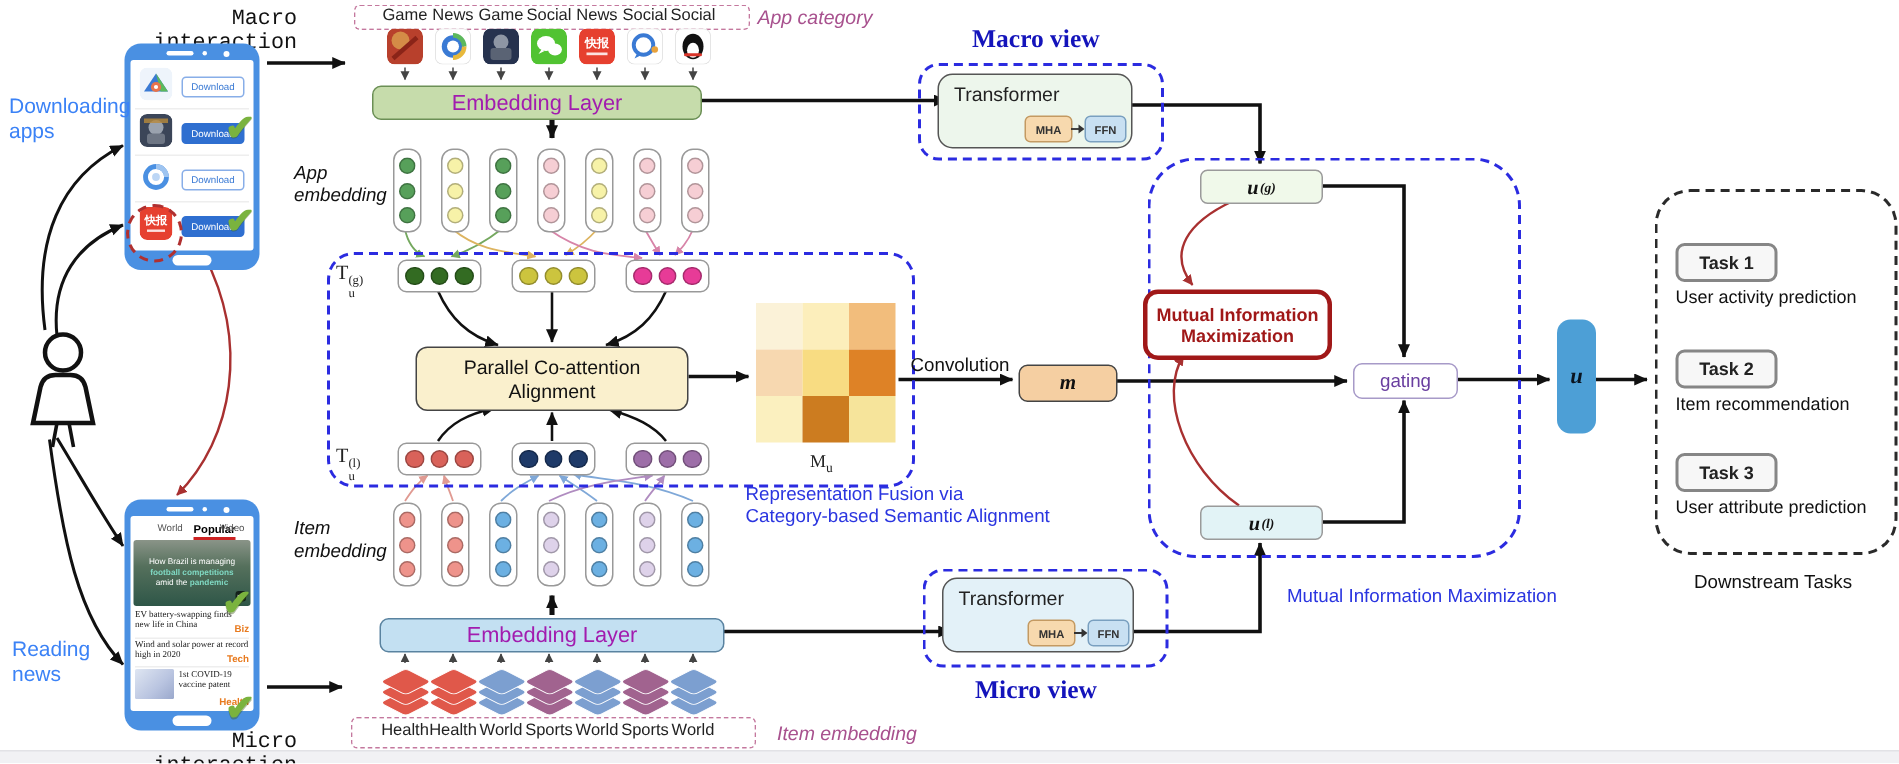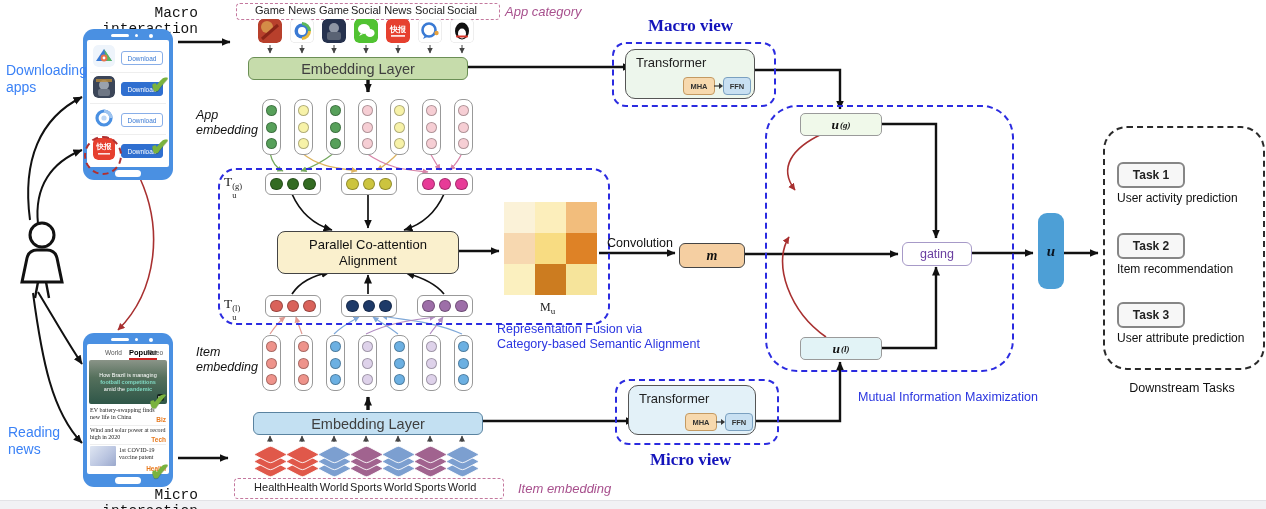--- a/index.html
+++ b/index.html
@@ -9,21 +9,21 @@
   #wires{position:absolute;left:0;top:0;z-index:1;pointer-events:none;}
   .lvl{z-index:2;} .top{z-index:3;}
 
   
   .roundbox{position:absolute;border:1.4px solid #444;border-radius:6px;background:#fff;
             display:flex;align-items:center;justify-content:center;text-align:center;}
   .dashed-blue{position:absolute;border:2px dashed #2b2be0;border-radius:18px;background:transparent;}
   .dashed-pink{position:absolute;border:1.5px dashed #c4789e;border-radius:4px;}
   .dashed-black{position:absolute;border:2px dashed #2a2a2a;border-radius:24px;}
 
-  .layerbox{font-size:14.5px;color:#404040;}
+  .layerbox{font-size:14.5px;color:#a21caf;}
   .bluecap{position:absolute;color:#2a35e0;font-size:12.5px;line-height:15px;}
   .viewtitle{position:absolute;font-family:"Liberation Serif",serif;font-weight:bold;
              font-size:17px;color:#1414bb;}
   .purplecap{position:absolute;font-style:italic;font-size:13px;color:#a8518e;}
   .catlab{position:absolute;width:44px;text-align:center;font-size:11px;color:#222;}
 
   
   .dotcol{position:absolute;width:17px;height:54px;border:1.2px solid #999;border-radius:8px;
           background:#fff;display:flex;flex-direction:column;align-items:center;justify-content:space-evenly;}
   .dot{width:11px;height:11px;border-radius:50%;border:1px solid rgba(0,0,0,.28);box-sizing:border-box;}
@@ -608,20 +608,23 @@
   </div>
   <div class="viewtitle lvl" style="left:650px;top:450px;">Micro view</div>
 
   <div class="dashed-blue lvl" style="left:765px;top:105px;width:245px;height:263px;border-radius:32px;"></div>
 
   <div class="uvarbox lvl" style="left:800px;top:113px;width:80px;height:21px;background:#f0f9ea;">
     <span>u</span>
       <span class="sup">(g)</span>
   </div>
 
+  <div class="roundbox lvl" style="left:762px;top:193px;width:120px;height:41px;border:3px solid #a01818;border-radius:10px;font-weight:bold;font-size:12px;line-height:14px;color:#a01818;background:#fff;">
+    <span><span>Mutual Information</span><br><span>Maximization</span></span>
+  </div>
 
   <div class="roundbox lvl" style="left:902px;top:242px;width:68px;height:22px;border:1.4px solid #a79ac8;color:#6a3fa0;font-size:12.5px;">gating</div>
 
   <div class="uvarbox lvl" style="left:800px;top:337px;width:80px;height:21px;background:#e2f3f6;">
     <span>u</span>
       <span class="sup">(l)</span>
   </div>
 
   <div class="roundbox lvl" style="left:1038px;top:213px;width:26px;height:76px;background:#4d9fd6;border:none;border-radius:9px;font-family:'Liberation Serif',serif;font-weight:bold;font-style:italic;font-size:15px;color:#0a1420;">u</div>
 

